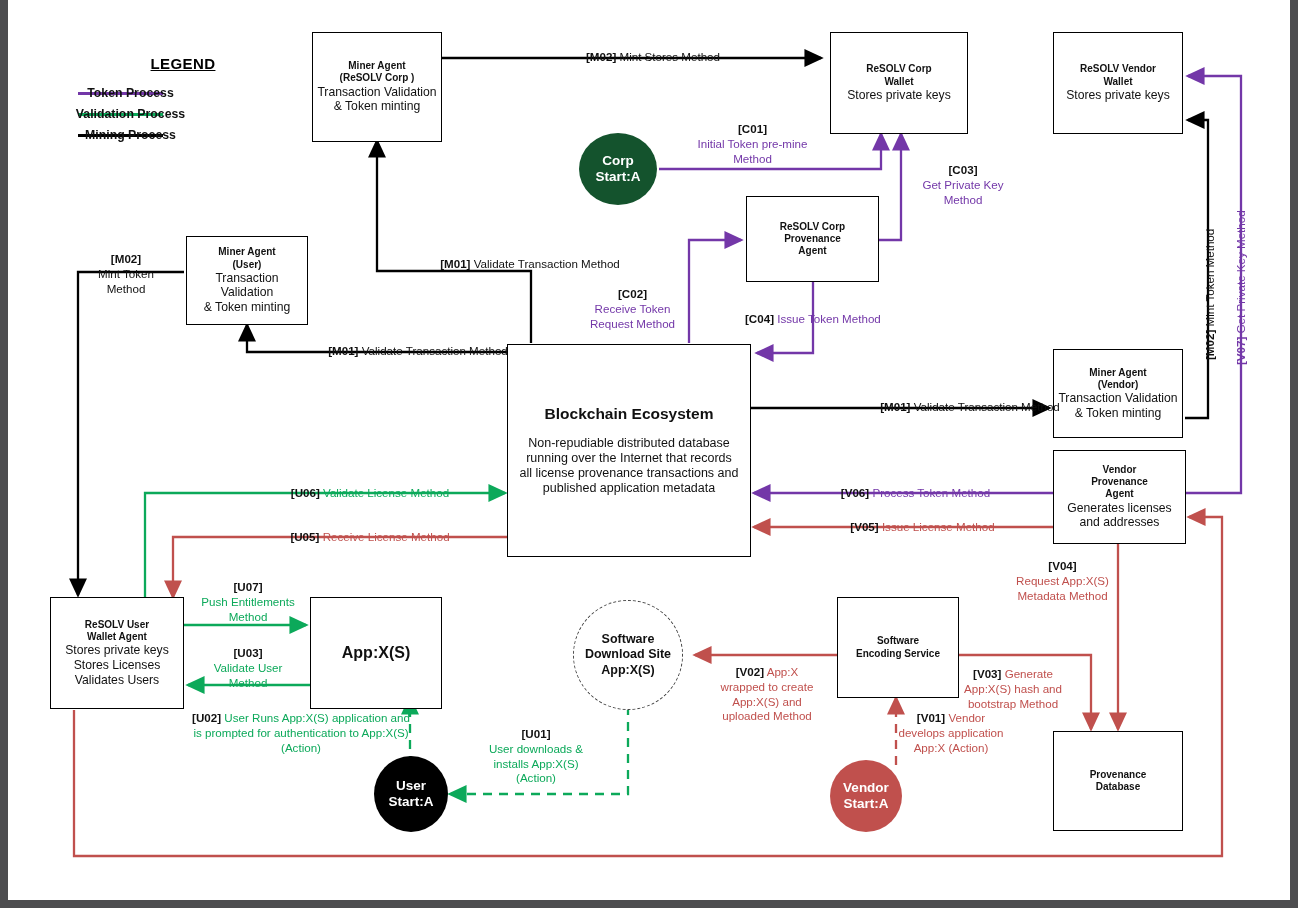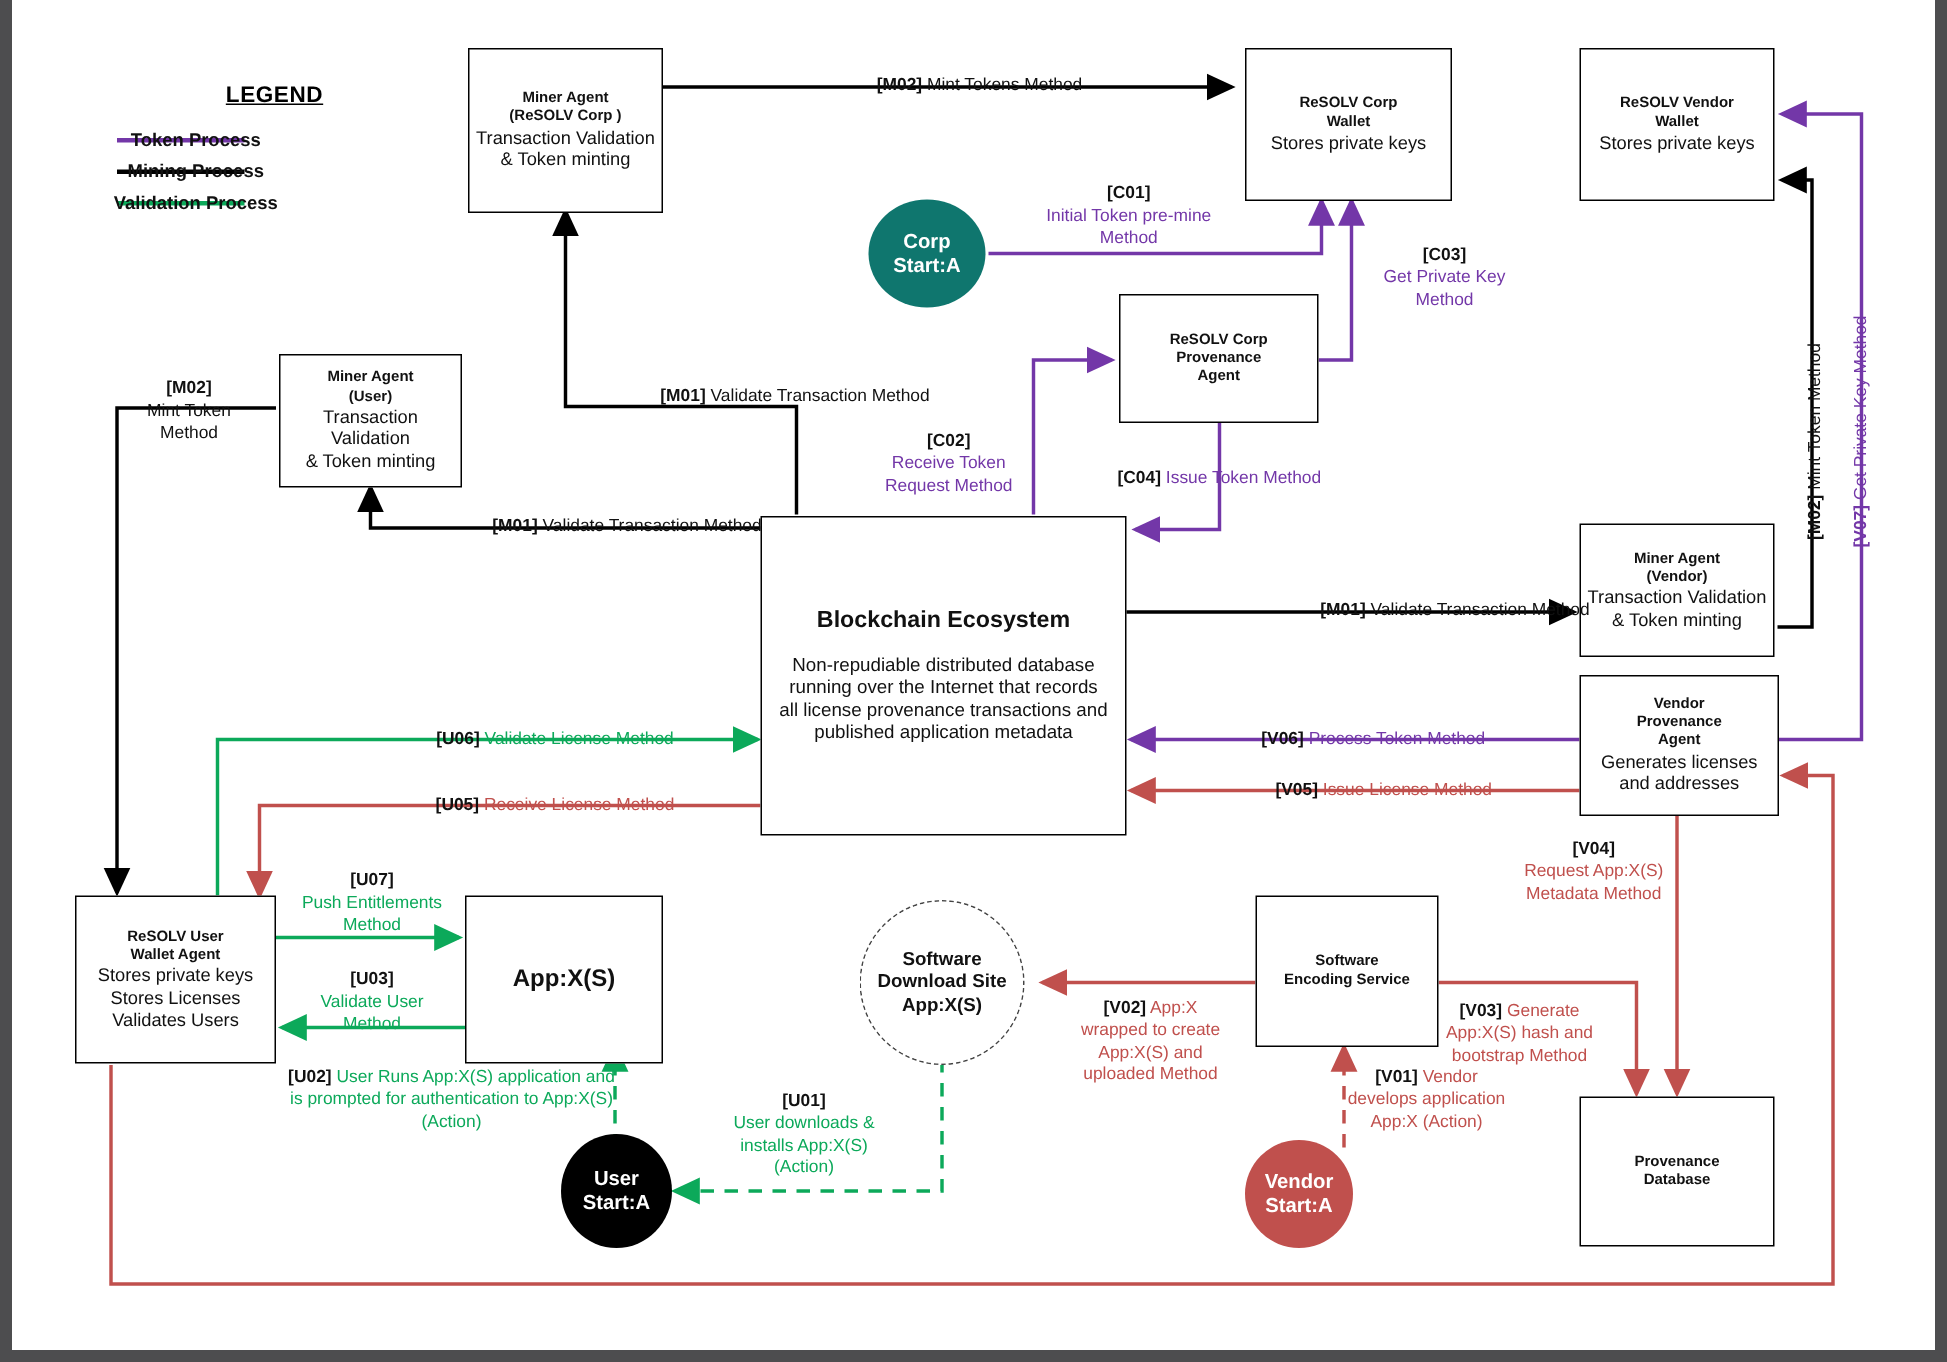--- a/index.html
+++ b/index.html
@@ -138,27 +138,27 @@
     </g>
   </svg>
 
   <div id="legend">
     <div class="title">LEGEND</div>
     <div class="row">
       <span class="lbl">Token Process</span>
       <span class="swatch" style="border-top-color:#7337A8"></span>
     </div>
     <div class="row">
+      <span class="lbl">Validation Process</span>
+      <span class="swatch" style="border-top-color:#0CA95A"></span>
+    </div>
+    <div class="row">
       <span class="lbl">Mining Process</span>
       <span class="swatch" style="border-top-color:#000"></span>
     </div>
-    <div class="row">
-      <span class="lbl">Validation Process</span>
-      <span class="swatch" style="border-top-color:#0CA95A"></span>
-    </div>
   </div>
 
   <div class="node" style="left:304px;top:32px;width:130px;height:110px;">
     <div class="t">Miner Agent<br>(ReSOLV Corp )</div>
     <div class="s">Transaction Validation<br>&amp; Token minting</div>
   </div>
 
   <div class="node" style="left:822px;top:32px;width:138px;height:102px;">
     <div class="t">ReSOLV Corp<br>Wallet</div>
     <div class="s">Stores private keys</div>
@@ -207,35 +207,35 @@
   </div>
 
   <div class="node" style="left:1045px;top:731px;width:130px;height:100px;">
     <div class="t">Provenance<br>Database</div>
   </div>
 
   <div class="circle dashed" style="left:565px;top:600px;width:110px;height:110px;">
     <div class="t">Software<br>Download Site<br>App:X(S)</div>
   </div>
 
-  <div class="circle" style="left:571px;top:133px;width:78px;height:72px;background:#0f766e;">
+  <div class="circle" style="left:571px;top:133px;width:78px;height:72px;background:#14532d;">
     <div class="t">Corp<br>Start:A</div>
   </div>
 
   <div class="circle" style="left:366px;top:756px;width:74px;height:76px;background:#000000;">
     <div class="t">User<br>Start:A</div>
   </div>
 
   <div class="circle" style="left:822px;top:760px;width:72px;height:72px;background:#C0504D;">
     <div class="t">Vendor<br>Start:A</div>
   </div>
 
   <div class="lbl blk" style="left:520px;top:50px;width:250px;">
     <b>[M02]</b>
-    <span>Mint Tokens Method</span>
+    <span>Mint Stores Method</span>
   </div>
 
   <div class="lbl blk" style="left:382px;top:257px;width:280px;">
     <b>[M01]</b>
     <span>Validate Transaction Method</span>
   </div>
 
   <div class="lbl blk" style="left:270px;top:344px;width:280px;">
     <b>[M01]</b>
     <span>Validate Transaction Method</span>

